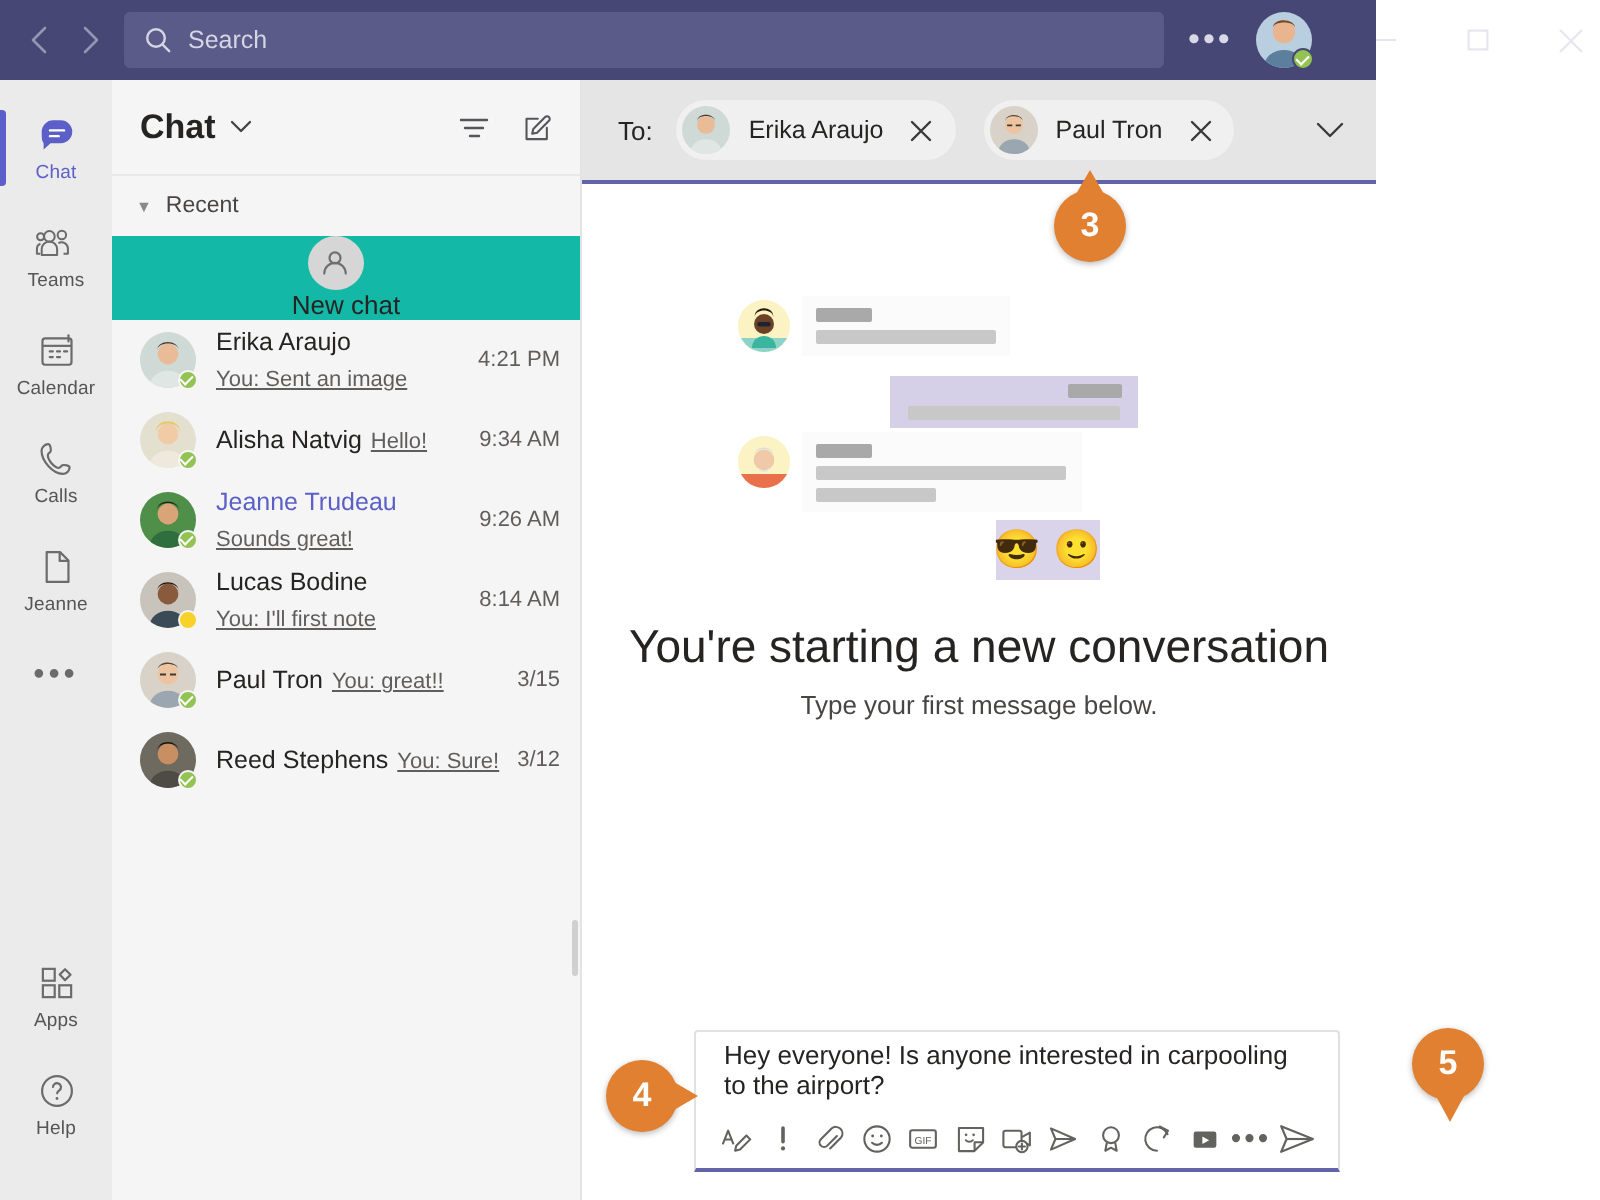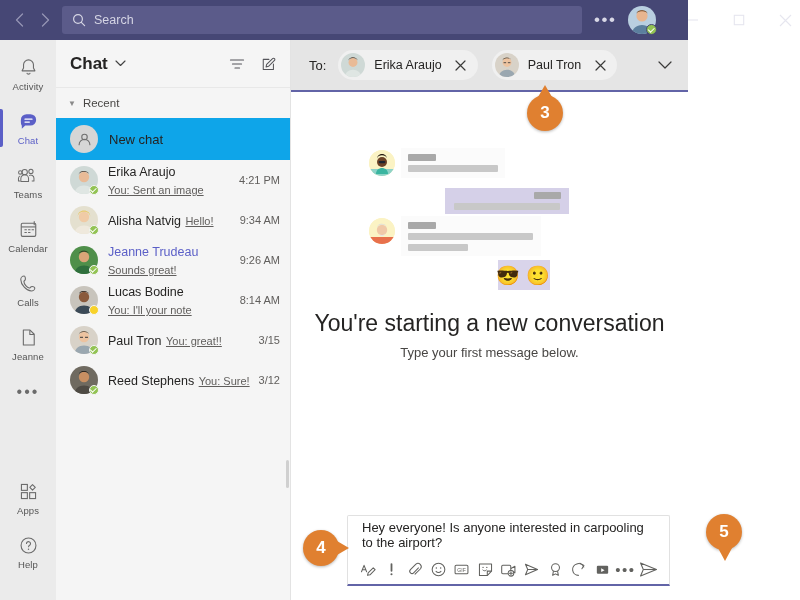--- a/index.html
+++ b/index.html
@@ -68,21 +68,21 @@
   .chatlist { width: 235px; flex: 0 0 235px; background: #f5f5f5; display: flex; flex-direction: column; border-right: 1px solid #e3e3e3; position: relative; }
   .chatlist-head { height: 48px; display: flex; align-items: center; padding: 0 12px 0 14px; border-bottom: 1px solid #e8e8e8; background: #f5f5f5; }
   .chatlist-title { font-size: 17px; font-weight: bold; color: #252423; }
   .chev-small { margin-left: 7px; color: #434343; display: inline-flex; cursor: pointer; }
   .head-actions { margin-left: auto; display: flex; align-items: center; gap: 14px; }
   .head-icon { width: 18px; height: 18px; color: #55555a; cursor: pointer; display: flex; align-items: center; justify-content: center; }
   .recent-row { height: 30px; display: flex; align-items: center; padding-left: 12px; }
   .recent-caret { color: #8a8a8a; font-size: 8px; margin-right: 7px; }
   .recent-lbl { font-size: 11.5px; color: #484644; }
   .newchat {
-    height: 42px; background: #0ea5e9; display: flex; align-items: center; padding: 0 14px; cursor: pointer;
+    height: 42px; background: #14b8a6; display: flex; align-items: center; padding: 0 14px; cursor: pointer; flex-direction: column;
   }
   .newchat .circ { width: 28px; height: 28px; border-radius: 50%; background: #d6d6d6; display: flex; align-items: center; justify-content: center; margin-right: 11px; }
   .newchat .txt { font-size: 13px; color: #252423; }
   .chat-item { height: 40px; display: flex; align-items: center; padding: 0 10px 0 14px; cursor: pointer; }
   .ci-av { width: 28px; height: 28px; border-radius: 50%; position: relative; flex: 0 0 28px; margin-right: 10px; }
   .ci-av .pic { width: 28px; height: 28px; border-radius: 50%; overflow: hidden; display: block; }
   .ci-av .presence { border-color: #f5f5f5; width: 10px; height: 10px; right: -1px; bottom: -1px; }
   .ci-main { flex: 1 1 auto; min-width: 0; }
   .ci-name { font-size: 12.5px; color: #252423; line-height: 15px; white-space: nowrap; overflow: hidden; text-overflow: ellipsis; }
   .ci-name.accent { color: #5b5fc7; }
@@ -197,29 +197,20 @@
             <path d="M1 1l11 11M12 1L1 12" stroke="currentColor" stroke-width="1.1"></path>
           </svg>
       </div>
     </div>
   </div>
 
   <div class="body">
 
     <div class="rail">
 
-      <div class="rail-item">
-        <span class="glyph">
-          <svg width="21" height="21" viewBox="0 0 22 22" fill="none">
-              <path d="M11 3a5.2 5.2 0 00-5.2 5.2v3.4L4.3 14.5h13.4l-1.5-2.9V8.2A5.2 5.2 0 0011 3z" stroke="#6b6b6b" stroke-width="1.15" stroke-linejoin="round"></path>
-              <path d="M9.2 16.6a1.9 1.9 0 003.6 0" stroke="#6b6b6b" stroke-width="1.15"></path>
-            </svg>
-        </span>
-        <span class="lbl">Activity</span>
-      </div>
 
       <div class="rail-item active">
         <span class="glyph">
           <svg width="21" height="21" viewBox="0 0 22 22">
               <path d="M3 9.3a6 6 0 016-6h4a6 6 0 010 12H7.6L4 18.6V15.4A6 6 0 013 11.6z" fill="#5b5fc7"></path>
               <path d="M7.3 8.6h7.4M7.3 11.6h4.6" stroke="#fff" stroke-width="1.25" stroke-linecap="round"></path>
             </svg>
         </span>
         <span class="lbl">Chat</span>
       </div>
@@ -398,21 +389,21 @@
                 <rect width="28" height="28" fill="#c8c4bc"></rect>
                 <circle cx="14" cy="11" r="5.2" fill="#8a5a3c"></circle>
                 <path d="M4.6 28c0-5.2 4.2-8.6 9.4-8.6s9.4 3.4 9.4 8.6z" fill="#3b4a57"></path>
                 <path d="M8.6 9.6C8.6 4.6 19.4 4.6 19.4 9.6c0-5.8-10.8-6.2-10.8 0z" fill="#20160f"></path>
               </svg>
           </span>
           <span class="presence away"></span>
         </span>
         <span class="ci-main">
           <span class="ci-name">Lucas Bodine</span>
-          <span class="ci-sub">You: I'll your note</span>
+          <span class="ci-sub">You: I'll first note</span>
         </span>
         <span class="ci-time">8:14 AM</span>
       </div>
 
       <div class="chat-item">
         <span class="ci-av">
           <span class="pic">
             <svg width="28" height="28" viewBox="0 0 28 28">
                 <rect width="28" height="28" fill="#d8d2c8"></rect>
                 <circle cx="14" cy="11" r="5.2" fill="#edc3a0"></circle>

